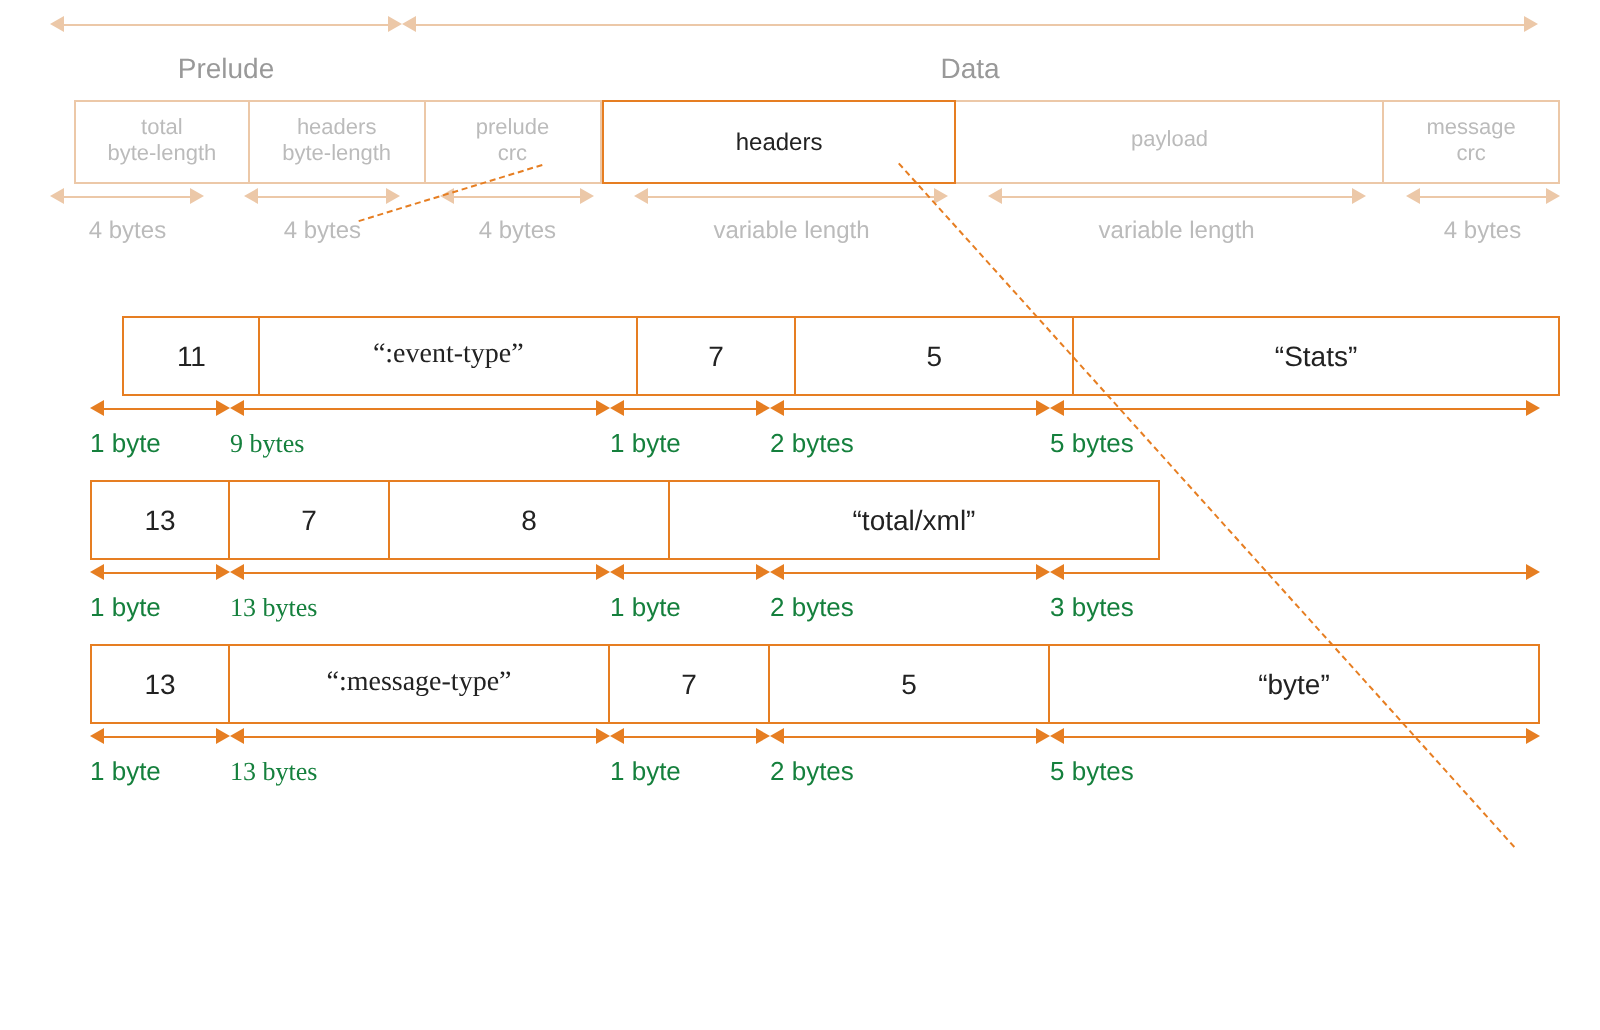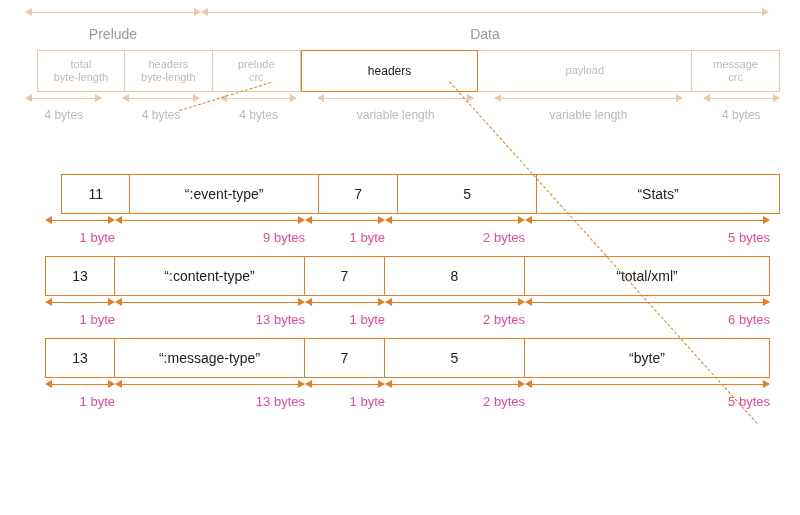--- a/index.html
+++ b/index.html
@@ -41,40 +41,40 @@
   .c-hdrlen { width: 88px; }
   .c-precrc { width: 88px; }
   .c-headers { width: 178px; }
   .c-payload { width: 214px; }
   .c-msgcrc { width: 88px; }
 
   .sizes-row { display: flex; margin-left: 5px; margin-top: 14px; gap: 20px; }
   .size-lbl { text-align: center; font-size: 12px; color: #bbb; }
 
   .header-row { display: flex; margin-left: 25px; margin-top: 12px; }
-  .header-row.first { margin-top: 52px; padding-left: 16px; }
+  .header-row.first { margin-top: 36px; padding-left: 16px; }
   .h-cell {
     height: 40px;
     border: 1.5px solid #e67e22;
     display: flex;
     align-items: center;
     justify-content: center;
     font-size: 14px;
     color: #222;
     background: #fff;
   }
   .h-cell + .h-cell { border-left: none; }
   .w1 { width: 70px; }
-  .w2 { width: 190px; }
+  .w2 { width: 190px; font-family: Liberation Serif, serif; }
   .w3 { width: 80px; }
   .w4 { width: 140px; }
   .w5 { width: 245px; }
 
   .byte-row { display: flex; margin-left: 25px; margin-top: 14px; }
-  .byte-lbl { text-align: right; font-size: 13px; color: #ec4899; }
+  .byte-lbl { text-align: left; font-size: 13px; color: #15803d; }
 
   
   .dim {
     position: relative;
     height: 16px;
   }
   .dim::before {
     content: "";
     position: absolute;
     left: 2px; right: 2px;
@@ -224,23 +224,20 @@
       <span class="al"></span>
       <span class="ar"></span>
       <span class="txt">5 bytes</span>
     </div>
 </div>
 
 <div class="header-row">
   <div class="h-cell w1">
       <span>13</span>
     </div>
-  <div class="h-cell w2">
-      <span>“:content-type”</span>
-    </div>
   <div class="h-cell w3">
       <span>7</span>
     </div>
   <div class="h-cell w4">
       <span>8</span>
     </div>
   <div class="h-cell w5">
       <span>“total/xml”</span>
     </div>
 </div>
@@ -261,21 +258,21 @@
       <span class="txt">1 byte</span>
     </div>
   <div class="byte-lbl w4 dim">
       <span class="al"></span>
       <span class="ar"></span>
       <span class="txt">2 bytes</span>
     </div>
   <div class="byte-lbl w5 dim">
       <span class="al"></span>
       <span class="ar"></span>
-      <span class="txt">6 bytes</span>
+      <span class="txt">3 bytes</span>
     </div>
 </div>
 
 <div class="header-row">
   <div class="h-cell w1">
       <span>13</span>
     </div>
   <div class="h-cell w2">
       <span>“:message-type”</span>
     </div>

